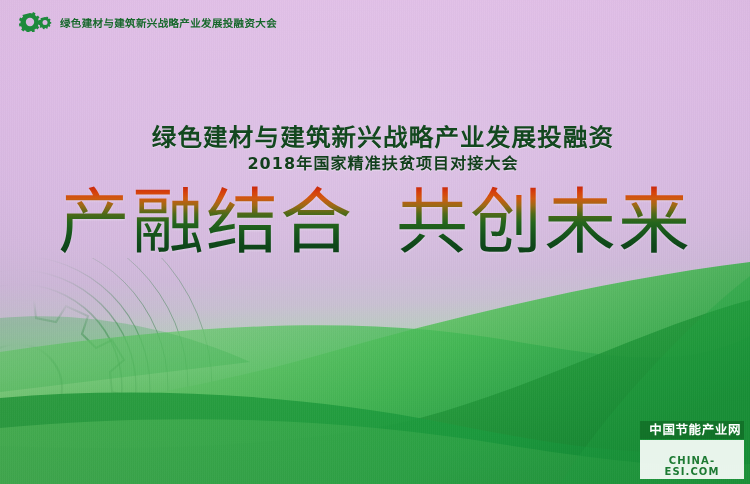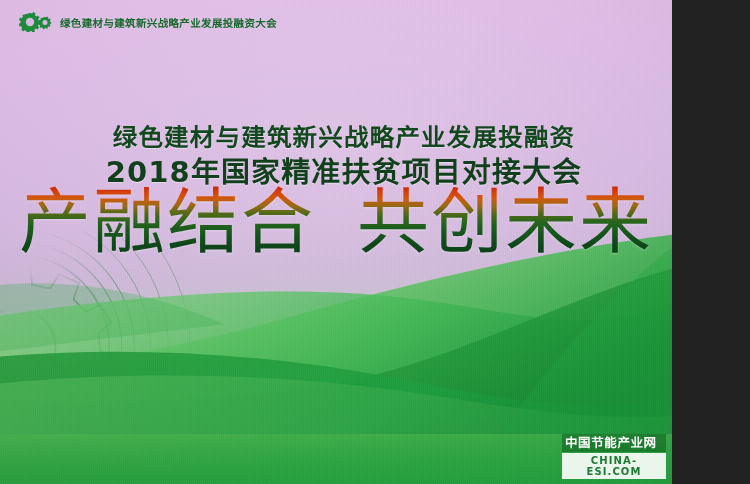--- a/index.html
+++ b/index.html
@@ -3,21 +3,21 @@
 <meta charset="utf-8">
 <title>Conference Backdrop</title>
 <style>
   * { margin:0; padding:0; box-sizing:border-box; }
   html,body{
     background:#222;
     font-family:"DejaVu Sans","Liberation Sans",sans-serif;
   }
   #stage{
     position:relative;
-    width:672px;height:484px;
+    width:750px;height:484px;
     overflow:hidden;
     background:#d8b9e0;
   }
 
   
   .bg-base{
     position:absolute;inset:0;
     background:
       linear-gradient(178deg,
         #e0bde6 0%,
@@ -82,21 +82,21 @@
   }
   .title-main{
     font-size:24.5px;
     font-weight:bold;
     letter-spacing:1.2px;
     color:#13481f;
     line-height:1.28;
     text-shadow:0 1px 1px rgba(255,255,255,.45);
   }
   .title-sub{
-    font-size:29px;
+    font-size:16px;
     font-weight:bold;
     letter-spacing:1.1px;
     color:#123f1c;
     line-height:1.3;
     margin-top:1px;
     text-shadow:0 1px 1px rgba(255,255,255,.45);
   }
 
   
   .slogan{
@@ -129,32 +129,32 @@
   .watermark{
     position:absolute;right:6px;bottom:5px;
     z-index:8;width:104px;
   }
   .wm-top{
     background:rgba(12,92,30,.55);
     color:#ffffff;
     font-size:12.5px;
     font-weight:bold;
     letter-spacing:.6px;
-    text-align:left;
+    text-align:right;
     padding:2px 3px 2px;
     line-height:1.12;
   }
   .wm-bot{
     background:rgba(255,255,255,.90);
     color:#1d7a33;
     font-size:10px;
     font-weight:bold;
     letter-spacing:1.1px;
     text-align:center;
-    padding:2px 3px 2px;
+    padding:15px 3px 2px;
     line-height:1.12;
     margin-top:1px;
   }
 </style>
 </head>
 <body>
 
 <div id="stage">
 
   <div class="bg-base"></div>

